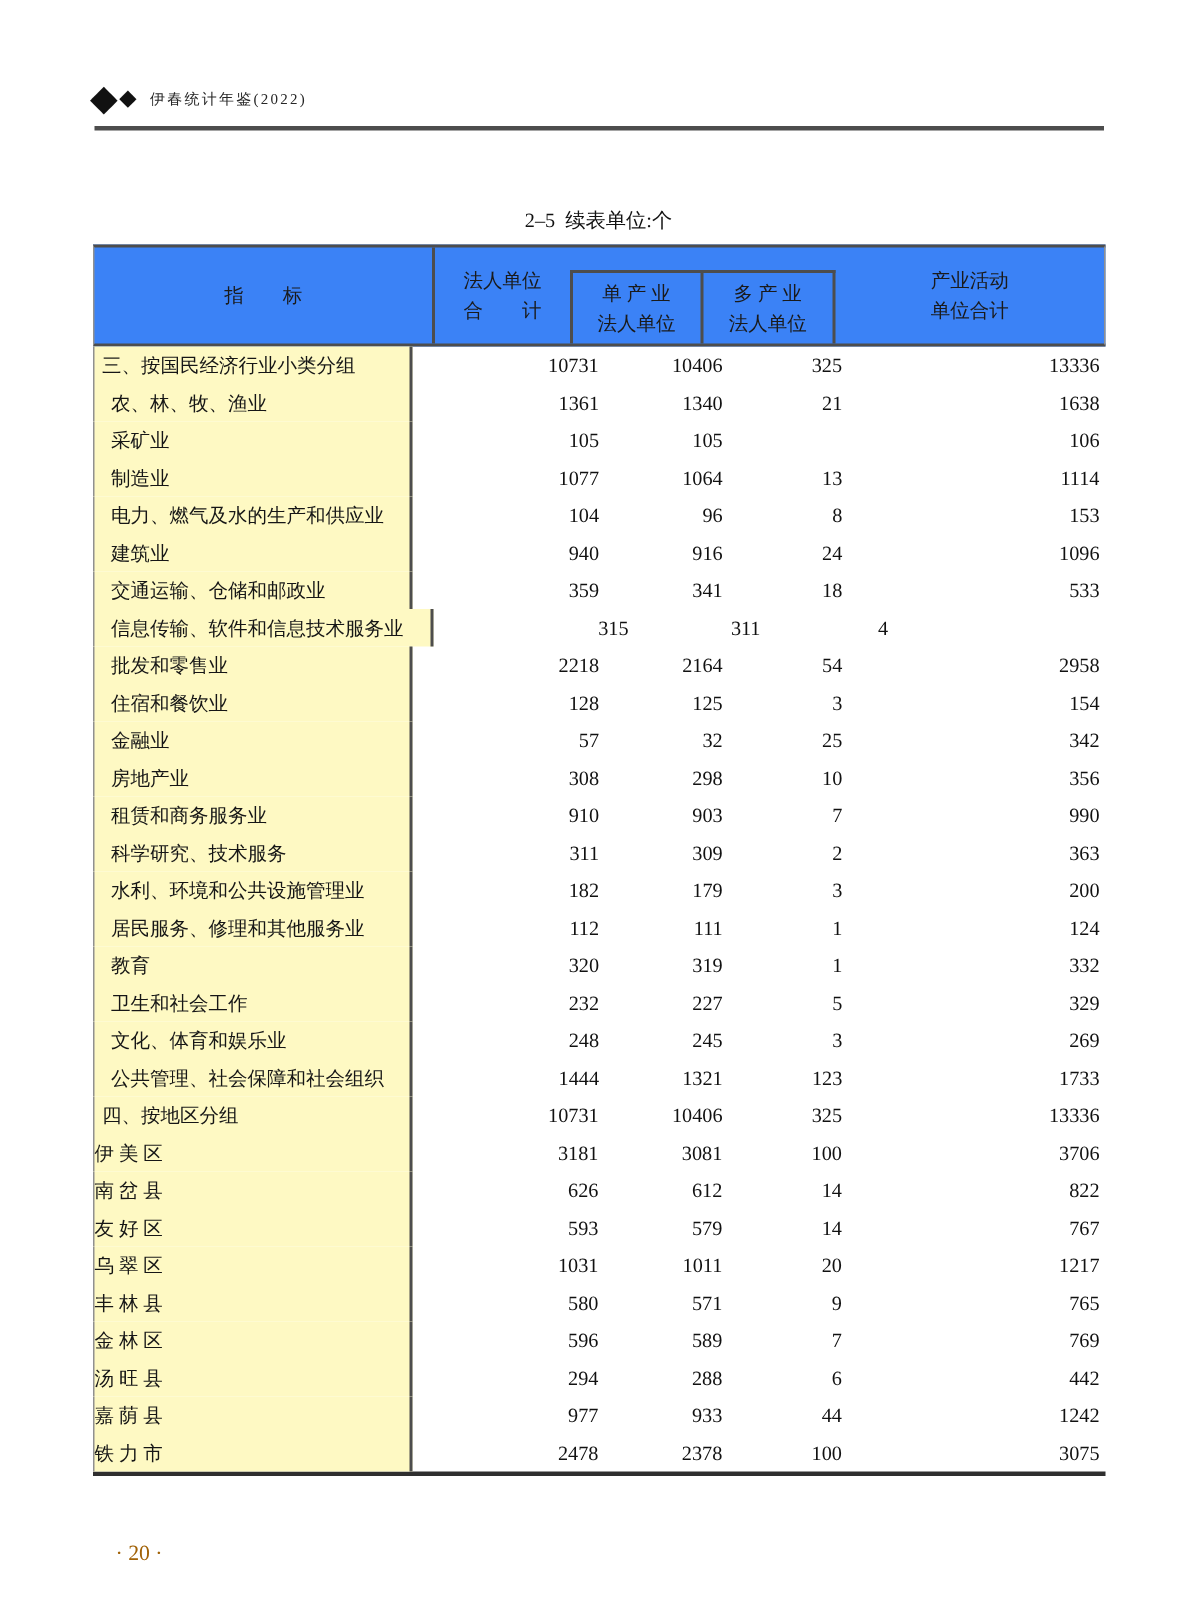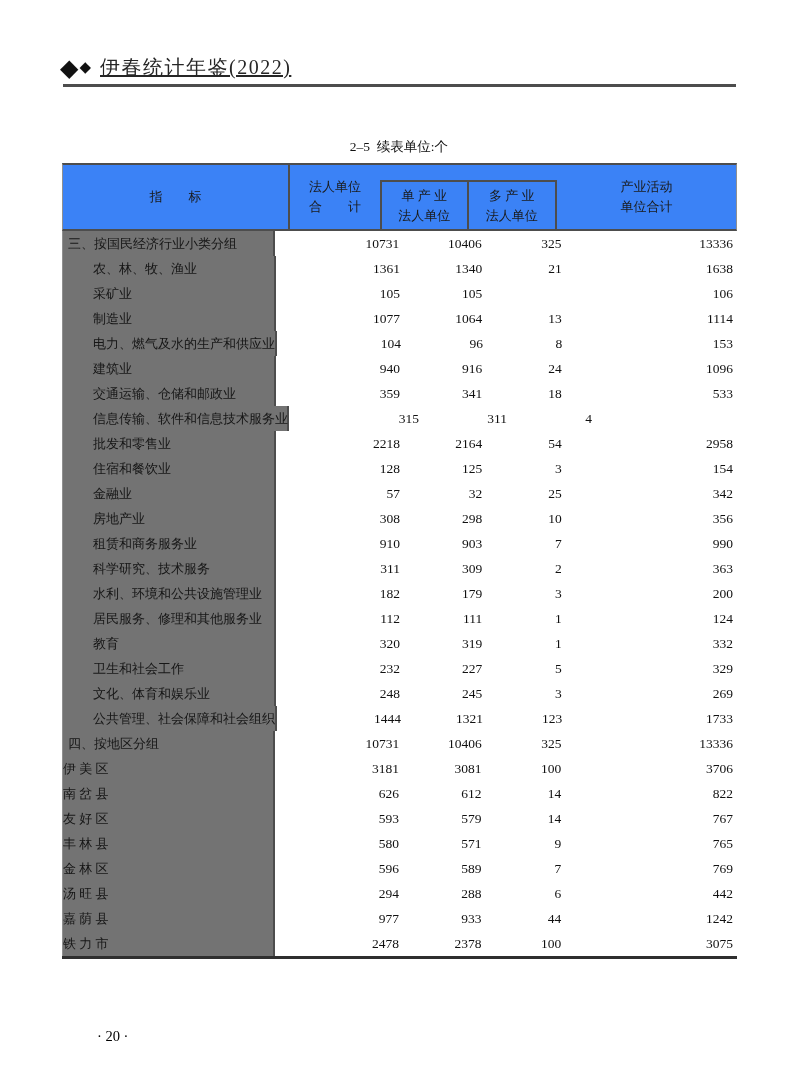--- a/index.html
+++ b/index.html
@@ -6,21 +6,21 @@
   html,body { background:#ffffff; }
   .page {
     position:relative; width:793px; height:1077px; background:#ffffff;
     font-family:"Liberation Serif","DejaVu Serif",serif; color:#151515; overflow:hidden;
   }
   
   .book-header { position:absolute; left:60px; top:54px; display:flex; align-items:center; }
   .diamond { line-height:1; color:#111; }
   .diamond.big { font-size:24px; }
   .diamond.small { font-size:15px; margin-left:1px; margin-right:9px; }
-  .book-title { font-size:20px; letter-spacing:1.5px; color:#262626;text-decoration:underline; }
+  .book-title { font-size:10px; letter-spacing:1.5px; color:#262626; }
   .header-rule { position:absolute; left:63px; top:84px; width:673px; height:3px; background:#4d4d4d; }
   
   .caption-row { position:absolute; left:62px; top:138px; width:674px;
     display:flex; justify-content:center; font-size:13.5px; color:#111; }
   .caption-left { white-space:pre; }
   
   .table { position:absolute; left:62px; top:163px; width:675px; font-size:13px; }
   .thead {
     display:flex; height:68px; background:#3b82f6;
     border-top:2px solid #4d4d4d; border-bottom:2px solid #4d4d4d;
@@ -31,33 +31,33 @@
   .th-indicator { width:227px; border-right:2px solid #4d4d4d; }
   .th-legal { width:90px; }
   .subbox { width:177px; margin-top:15px; border:2px solid #4d4d4d; border-bottom:none; display:flex; }
   .th-single { width:50%; border-right:2px solid #4d4d4d; }
   .th-multi { width:50%; }
   .th-activity { width:179px; }
   .tbody { border-bottom:3px solid #2f2f2f; }
   .tr { display:flex; height:25px; }
   .td { display:flex; align-items:center; }
   .td.label {
-    width:227px; background:#737373; border-left:1px solid #909090;
+    width:227px; background:#fef9c3; border-left:1px solid #909090;
     border-right:2px solid #4d4d4d; white-space:pre; color:#161616;
   }
   .indent-0 { padding-left:5px; }
-  .indent-1 { padding-left:30px; }
+  .indent-1 { padding-left:11px; }
   .indent-2 { }
   .td.num { justify-content:flex-end; font-size:13.5px; color:#111; }
   .num.c1 { width:90px; padding-right:4px;margin-left:44px; }
   .num.c2 { width:88px; padding-right:4px; }
   .num.c3 { width:89px; padding-right:8px; }
   .num.c4 { width:179px; padding-right:4px; }
   
-  .page-footer { position:absolute; left:77px; top:1028px; font-size:14.5px; color:#000000; white-space:pre;margin-left:20px; }
+  .page-footer { position:absolute; left:77px; top:1028px; font-size:14.5px; color:#a16207; white-space:pre; }
 </style>
 </head>
 <body>
 
 <div class="page">
 
   <header class="book-header">
     <span class="diamond big">◆</span>
     <span class="diamond small">◆</span>
     <span class="book-title">伊春统计年鉴(2022)</span>
@@ -278,20 +278,27 @@
   </div>
 
   <div class="tr">
     <div class="td label indent-2">友 好 区</div>
     <div class="td num c1">593</div>
     <div class="td num c2">579</div>
     <div class="td num c3">14</div>
     <div class="td num c4">767</div>
   </div>
 
+  <div class="tr">
+    <div class="td label indent-2">乌 翠 区</div>
+    <div class="td num c1">1031</div>
+    <div class="td num c2">1011</div>
+    <div class="td num c3">20</div>
+    <div class="td num c4">1217</div>
+  </div>
 
   <div class="tr">
     <div class="td label indent-2">丰 林 县</div>
     <div class="td num c1">580</div>
     <div class="td num c2">571</div>
     <div class="td num c3">9</div>
     <div class="td num c4">765</div>
   </div>
 
   <div class="tr">

